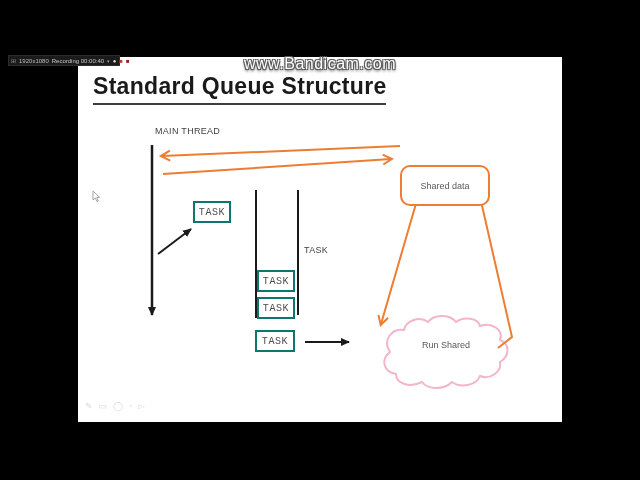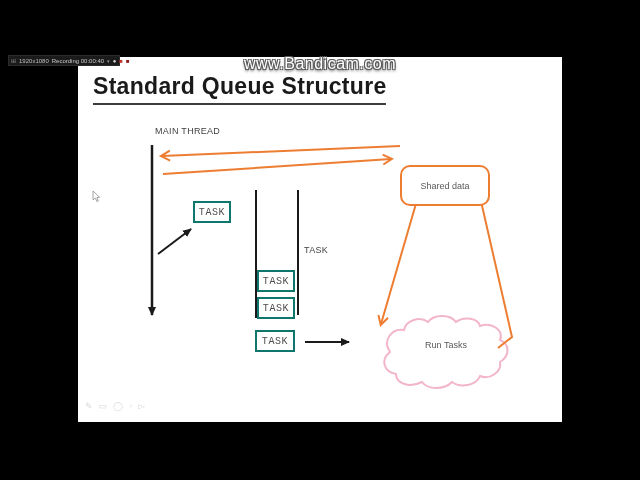--- a/index.html
+++ b/index.html
@@ -157,21 +157,21 @@
   <div class="lbl lbl-main-thread">MAIN THREAD</div>
   <div class="lbl lbl-queue">TASK</div>
 
   <div class="task task1">TASK</div>
   <div class="task task2">TASK</div>
   <div class="task task3">TASK</div>
   <div class="task task4">TASK</div>
 
   <div class="shared">Shared data</div>
 
-  <div class="run-tasks">Run Tasks</div>
+  <div class="run-tasks">Run Shared</div>
 
   <svg class="cursor" width="10" height="12" viewBox="0 0 10 12">
     <path d="M1,0 L1,9 L3.4,7 L4.9,10.6 L6.3,10 L4.8,6.5 L7.6,6.3 Z" fill="#ffffff" stroke="#9a9a9a" stroke-width="0.9"></path>
   </svg>
 
   <div class="anno-tools">
     <span>✎</span>
     <span>▭</span>
     <span>◯</span>
     <span>◦</span>

